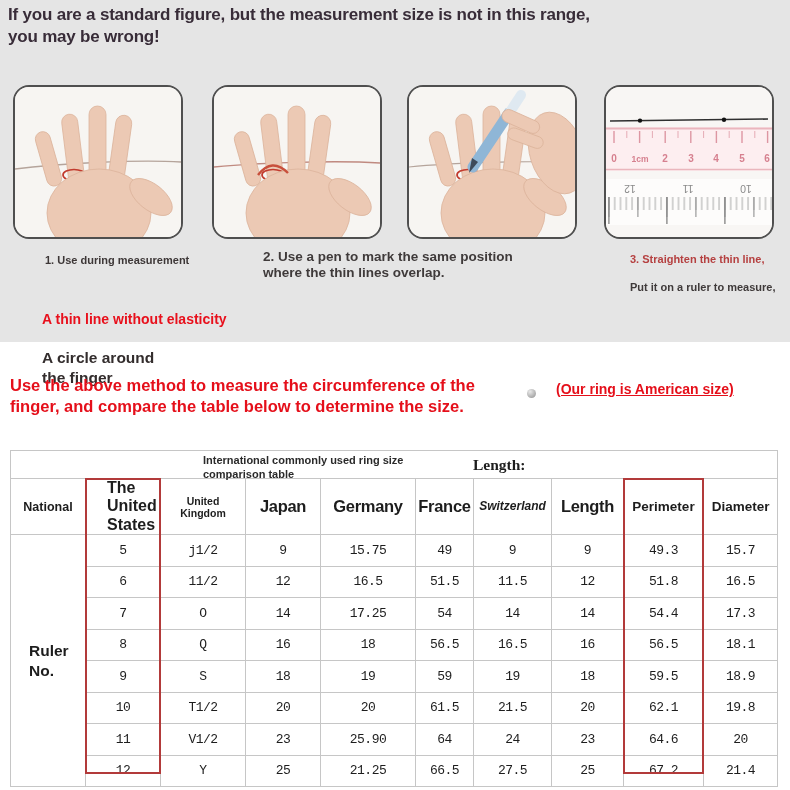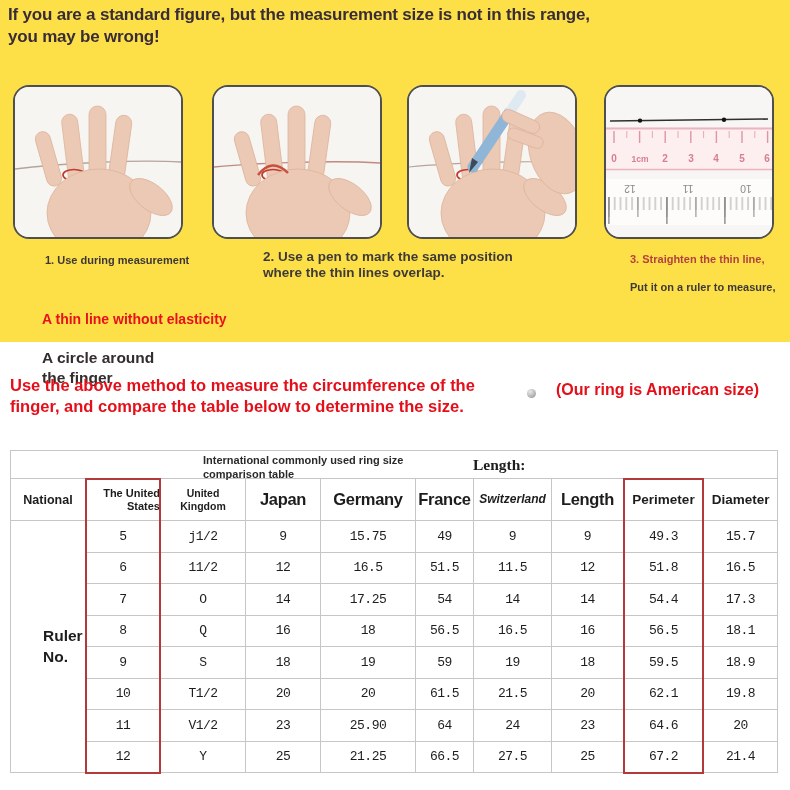--- a/index.html
+++ b/index.html
@@ -4,21 +4,21 @@
 <style>
   * { margin:0; padding:0; box-sizing:border-box; }
   html,body { background:#fff; }
   .canvas {
     position:relative; width:790px; height:790px; overflow:hidden;
     background:#ffffff; font-family:"Liberation Sans", sans-serif;
   }
   .preline { white-space:pre-line; }
 
   
-  .top-band { position:absolute; left:0; top:0; width:790px; height:342px; background:#fde047; }
+  .top-band { position:absolute; left:0; top:0; width:790px; height:342px; background:#e5e5e5; }
   .page-title {
     position:absolute; left:8px; top:4px; width:700px;
     font-size:17px; font-weight:700; color:#382c38; line-height:1.32; letter-spacing:-0.2px;
   }
   .photo {
     position:absolute; top:85px; width:170px; height:154px;
     border:2px solid #4f4f4f; border-radius:16px; overflow:hidden; background:#f7f5f2;
   }
   .photo svg { display:block; }
   .p1 { left:13px; } .p2 { left:212px; } .p3 { left:407px; } .p4 { left:604px; }
@@ -32,48 +32,48 @@
   .cap3-l2    { position:absolute; left:630px; top:281px; font-size:11px; font-weight:700; color:#3f3a3a; }
   .cap3-l3    { position:absolute; left:630px; top:303px; font-size:13px; font-weight:700; color:#352f2f; line-height:1.3; }
 
   
   .measure-text {
     position:absolute; left:10px; top:375px; width:520px;
     font-size:16.5px; font-weight:700; color:#e50f1a; line-height:1.25;
   }
   .measure-aside {
     position:absolute; left:556px; top:381px;
-    font-size:16px; font-weight:700; color:#e50f1a;
+    font-size:14px; font-weight:700; color:#e50f1a;text-decoration:underline;
   }
   .bead {
     position:absolute; left:527px; top:389px; width:9px; height:9px; border-radius:50%;
     background:radial-gradient(circle at 35% 30%, #e9e9e9, #8f8f8f);
   }
 
   
   .size-table-wrap { position:absolute; left:10px; top:450px; }
   table.size-table { border-collapse:collapse; table-layout:fixed; width:767px; background:#fff; }
   .size-table td, .size-table th { border:1px solid #c6c6c6; color:#1d1d1d; }
   .toprow td { position:relative; height:28px; }
   .tbl-title { position:absolute; left:192px; top:3px; font-size:11px; font-weight:700; line-height:1.25; color:#2a2a2a; }
   .len-label { position:absolute; left:462px; top:5px; font-size:15.5px; font-weight:700; color:#1d1d1d;font-family:Liberation Serif, serif; }
   .hdr { height:42px; }
   .colhead { text-align:center; vertical-align:middle; font-weight:700; line-height:1.15; }
   .nat   { font-size:12.5px; font-weight:700; text-align:center; vertical-align:middle; }
-  .us    { font-size:11px; text-align:right; padding-left:5px; }
+  .us    { font-size:16px; text-align:left; padding-left:21px; }
   .uk    { font-size:10.5px; }
   .big   { font-size:16.5px; letter-spacing:-0.3px; }
   .swiss { font-size:12px; font-style:italic; font-weight:600; }
   .med   { font-size:13.5px; }
   .datacell {
     height:31.5px; text-align:center; vertical-align:middle;
     font-family:"Liberation Mono", monospace; font-size:13px; color:#5a5a5a; letter-spacing:-0.5px;
   }
   .rulerno {
-    text-align:left; padding-left:32px; vertical-align:middle;
+    text-align:left; padding-left:18px; vertical-align:middle;
     font-size:15.5px; font-weight:700; color:#1d1d1d; line-height:1.3;
   }
   .hl-box { position:absolute; border:2px solid #b23a3a; pointer-events:none; }
   .hl-us  { left:85px;  top:478px; width:76px; height:296px; }
   .hl-per { left:623px; top:478px; width:81px; height:296px; }
 </style>
 </head>
 <body>
 
 <svg width="0" height="0" style="position:absolute" aria-hidden="true">

